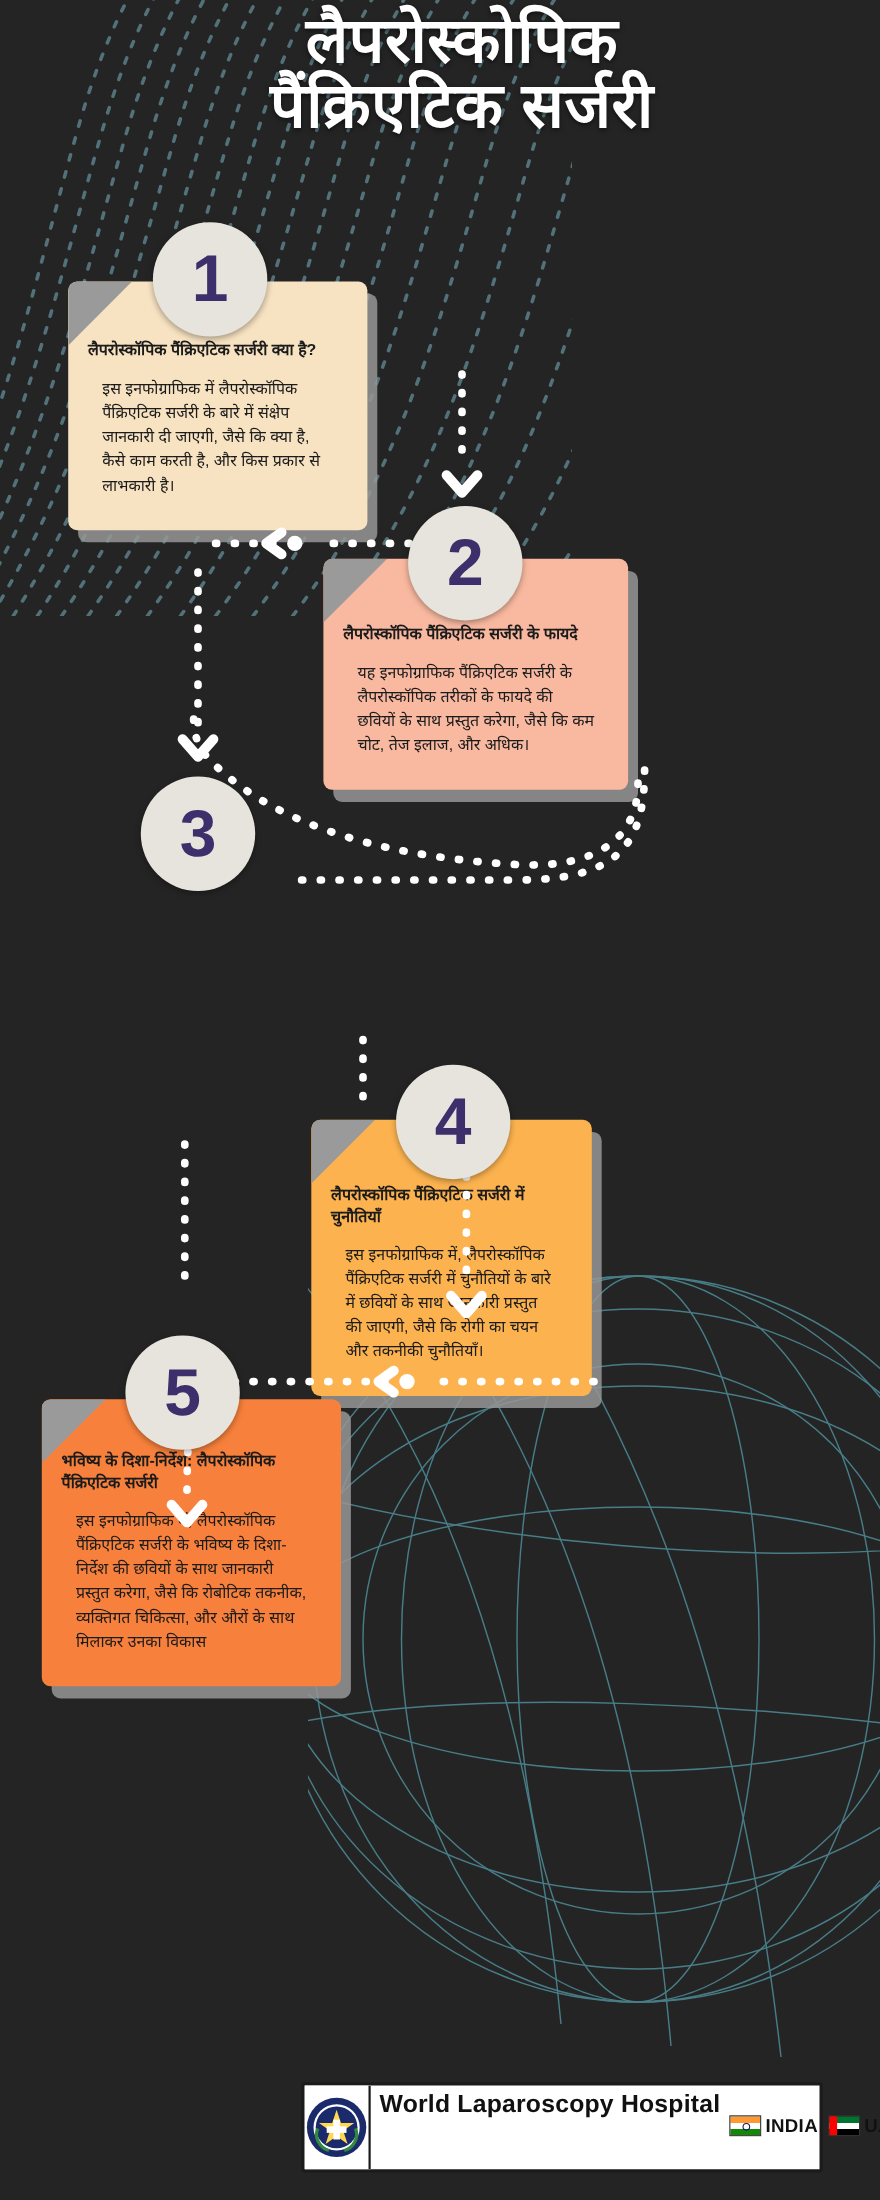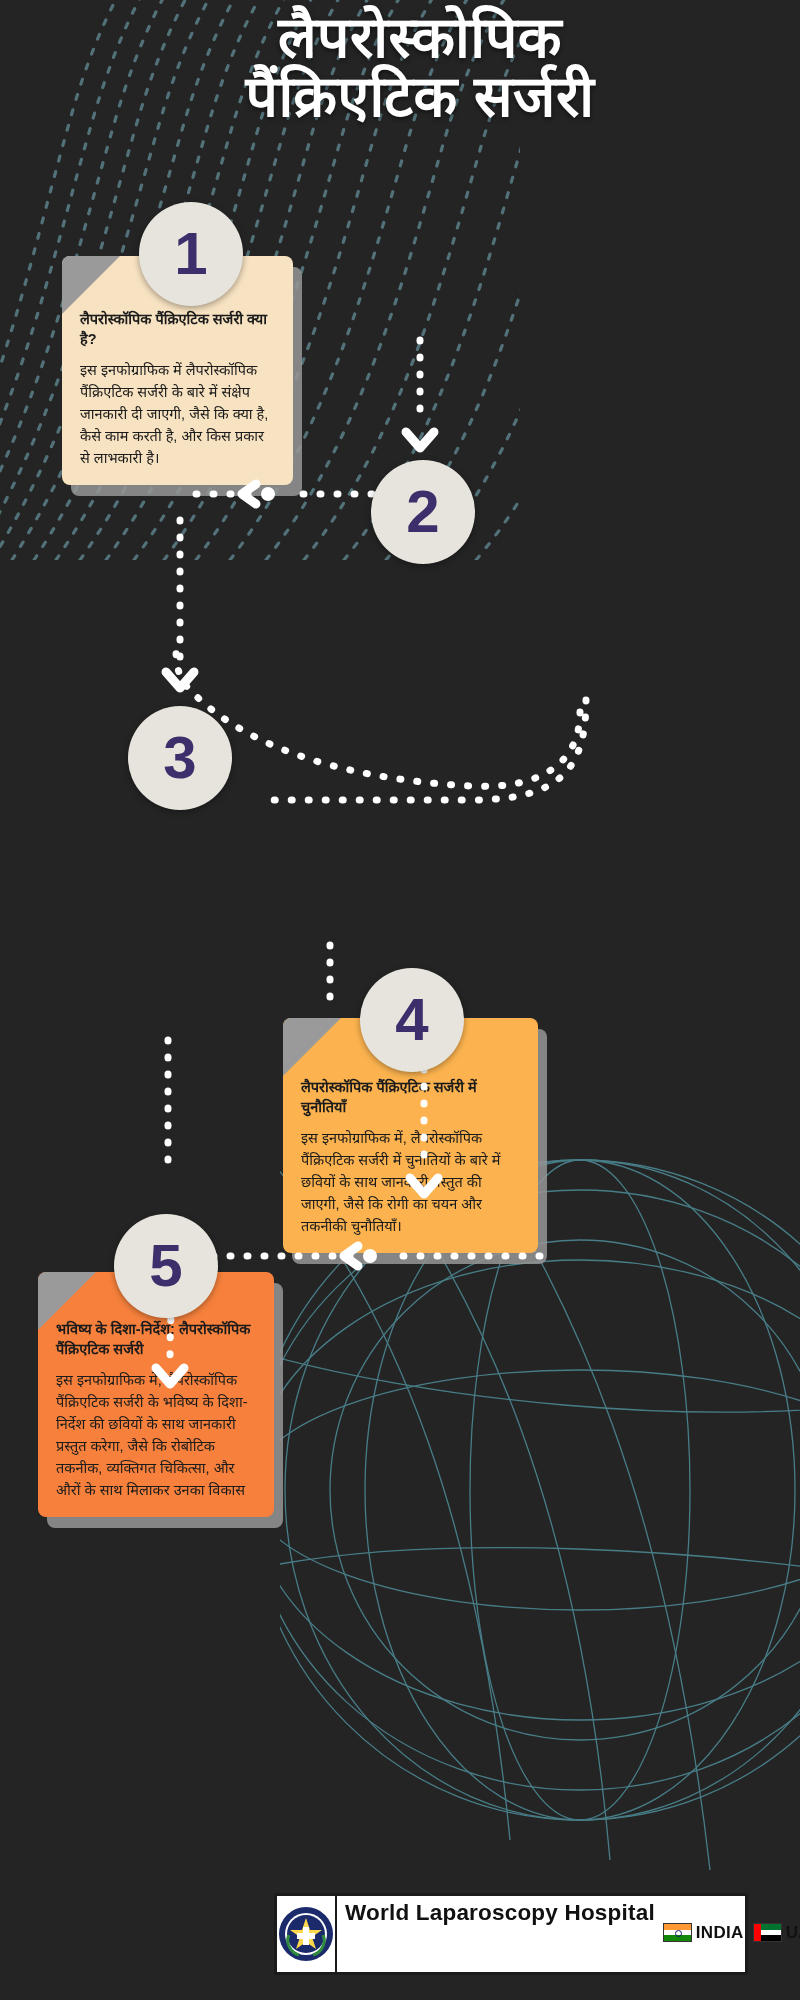--- a/index.html
+++ b/index.html
@@ -42,34 +42,34 @@
     top:0;
   }
   .card.fold-left .fold{left:0;border-top-left-radius:8px;
     clip-path:polygon(0 0,100% 0,0 100%);}
   .card .body{position:relative;padding:14px 18px 16px 18px;}
   .card h3{
     margin:0 0 10px 0;font-size:14.5px;line-height:1.35;
     font-weight:bold;color:#1b1b1b;
   }
   .card p{
-    margin:0;font-size:14.5px;line-height:1.52;color:#1b1b1b;
-  }
-
-  
-  #card1{left:62px;top:256px;width:231px;background:#f7e2c1;}
+    margin:13px;font-size:14.5px;line-height:1.52;color:#1b1b1b;
+  }
+
+  
+  #card1{left:62px;top:256px;width:272px;background:#f7e2c1;}
   #card1 .body{padding-top:54px;}
   #card2{left:294px;top:508px;width:277px;background:#f9b9a0;}
   #card2 .body{padding-top:60px;}
   #card3{left:48px;top:756px;width:276px;background:#fcd94a;}
   #card3 .body{padding-top:48px;}
   #card4{left:283px;top:1018px;width:255px;background:#fcb council;}
   #card4{background:#fcb34f;}
   #card4 .body{padding-top:60px;}
-  #card5{left:38px;top:1272px;width:236px;background:#f7813c;}
+  #card5{left:38px;top:1272px;width:272px;background:#f7813c;}
   #card5 .body{padding-top:48px;}
 
   
   .badge{
     position:absolute;width:104px;height:104px;border-radius:50%;
     background:#e6e4dc;color:#3c2f6b;
     font-size:60px;font-weight:bold;
     display:flex;align-items:center;justify-content:center;
     box-shadow:0 2px 6px rgba(0,0,0,.35);
     z-index:5;line-height:1;
@@ -213,20 +213,27 @@
     <div class="fold"></div>
     <div class="body">
       <h3>लैपरोस्कॉपिक पैंक्रिएटिक सर्जरी क्या है?</h3>
       <p>इस इनफोग्राफिक में लैपरोस्कॉपिक पैंक्रिएटिक सर्जरी के बारे में संक्षेप जानकारी दी जाएगी, जैसे कि क्या है, कैसे काम करती है, और किस प्रकार से लाभकारी है।</p>
     </div>
   </div>
   <div class="badge" id="badge1" style="background: rgb(230, 228, 220); color: rgb(60, 47, 107);">
     <span>1</span>
   </div>
 
+  <div class="card fold-left" id="card2" style="background: rgb(249, 185, 160);">
+    <div class="fold"></div>
+    <div class="body">
+      <h3>लैपरोस्कॉपिक पैंक्रिएटिक सर्जरी के फायदे</h3>
+      <p>यह इनफोग्राफिक पैंक्रिएटिक सर्जरी के लैपरोस्कॉपिक तरीकों के फायदे की छवियों के साथ प्रस्तुत करेगा, जैसे कि कम चोट, तेज इलाज, और अधिक।</p>
+    </div>
+  </div>
   <div class="badge" id="badge2" style="background: rgb(230, 228, 220); color: rgb(60, 47, 107);">
     <span>2</span>
   </div>
 
   <div class="badge" id="badge3" style="background: rgb(230, 228, 220); color: rgb(60, 47, 107);">
     <span>3</span>
   </div>
 
   <div class="card fold-left" id="card4" style="background: rgb(252, 179, 79);">
     <div class="fold"></div>

